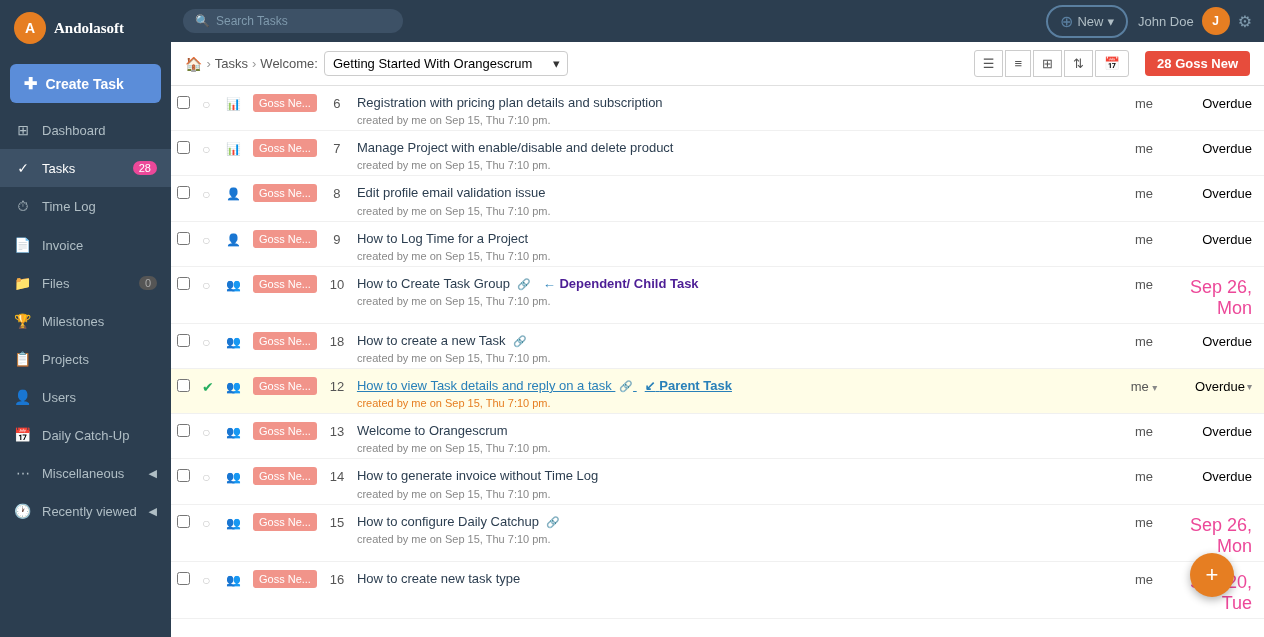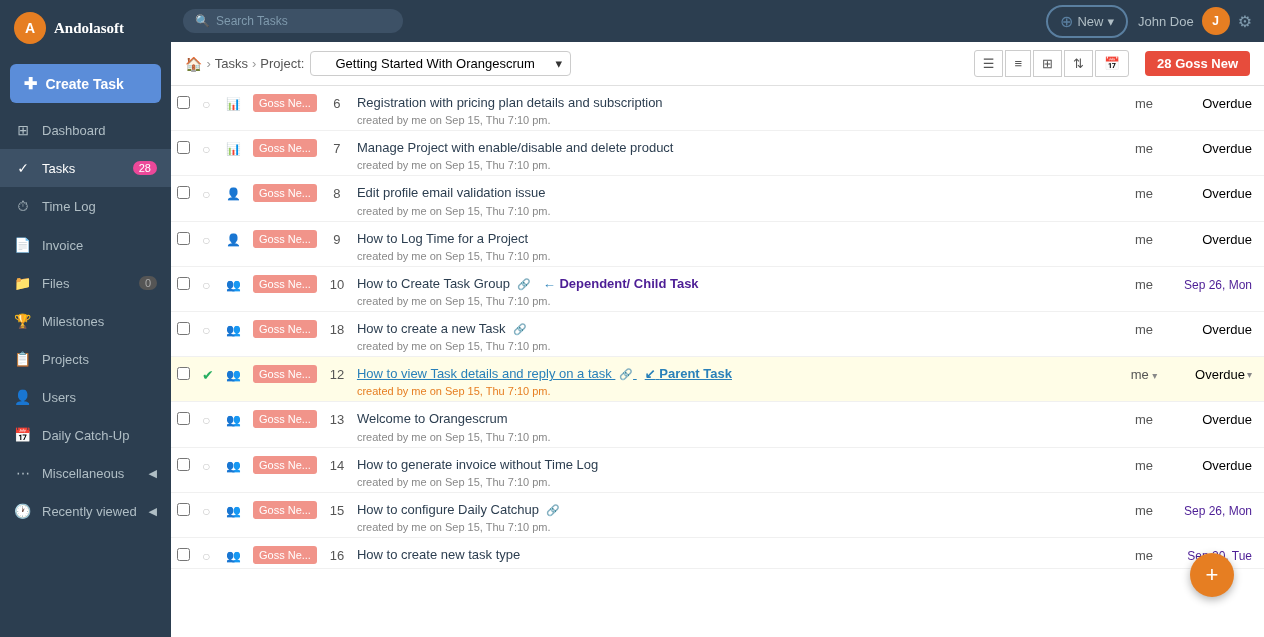--- a/index.html
+++ b/index.html
@@ -157,21 +157,21 @@
     .breadcrumb .home-icon { color: #888; font-size: 14px; }
     .breadcrumb .sep { color: #999; }
     .breadcrumb a { color: #555; text-decoration: none; }
     .project-select {
       border: 1px solid #ccc; border-radius: 4px;
       padding: 4px 8px; font-size: 13px; background: white;
       color: #333; cursor: pointer; display: flex; align-items: center; gap: 4px;
     }
     .project-select select {
       border: none; outline: none; background: none; font-size: 13px; cursor: pointer;
-      appearance: none; padding-right: 16px; margin-left: 16px;
+      appearance: none; padding-right: 16px;
     }
     .header-spacer { flex: 1; }
     .view-icons { display: flex; gap: 2px; }
     .view-icon-btn {
       border: 1px solid #ccc; background: white; padding: 5px 8px;
       cursor: pointer; font-size: 13px; color: #555;
     }
     .view-icon-btn:first-child { border-radius: 3px 0 0 3px; }
     .view-icon-btn:last-child { border-radius: 0 3px 3px 0; }
     .goss-new-badge {
@@ -220,21 +220,21 @@
       line-height: 1.4;
     }
     .task-title.linked { color: #2980b9; text-decoration: underline; cursor: pointer; }
     .task-meta {
       font-size: 11px;
       color: #888;
       margin-top: 2px;
     }
     .task-meta.highlighted-meta { color: #e67e22; }
     .status-overdue { color: #000000; text-align: right; }
-    .status-date { color: #4c1d95; font-size: 12px; }
+    .status-date { color: #ec4899; font-size: 18px; }
 
     .icon-sm { font-size: 12px; color: #888; }
     .check-circle { color: #27ae60; font-size: 14px; }
     .check-empty { color: #ccc; font-size: 14px; }
 
     
     .fab {
       position: fixed;
       right: 30px;
       bottom: 40px;
@@ -347,21 +347,21 @@
       <span class="gear-icon">⚙</span>
     </div>
   </div>
 
   <div class="content-header">
     <div class="breadcrumb">
       <span class="home-icon">🏠</span>
       <span class="sep">›</span>
       <a href="#">Tasks</a>
       <span class="sep">›</span>
-      <span>Project:</span>
+      <span>Welcome:</span>
     </div>
     <div class="project-select">
       <select>
         <option>Getting Started With Orangescrum</option>
       </select>
       <span>▾</span>
     </div>
     <div class="header-spacer"></div>
     <div class="view-icons">
       <button class="view-icon-btn">☰</button>

